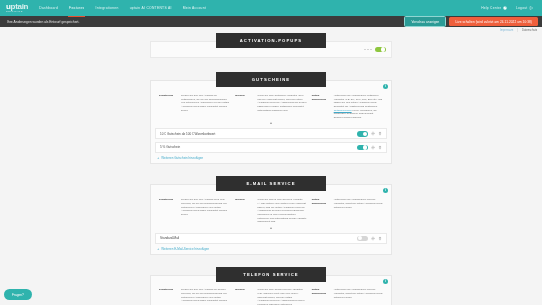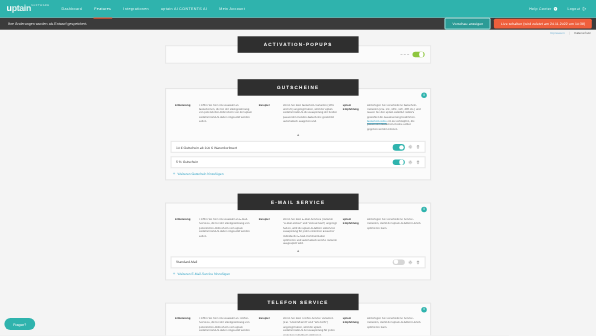--- a/index.html
+++ b/index.html
@@ -10,21 +10,21 @@
     font-family: "Liberation Sans", sans-serif;
   }
   .page { position: relative; width: 542px; height: 305px; background: #f4f4f4; }
 
   
   .topnav {
     height: 16px; background: #2fb3ad;
     display: flex; align-items: center; padding: 0 6px;
     position: relative;
   }
-  .logo { display: flex; flex-direction: row; line-height: 1; margin-right: 10px; }
+  .logo { display: flex; flex-direction: column; line-height: 1; margin-right: 10px; }
   .logo-main { font-size: 8px; font-weight: bold; color: #ffffff; letter-spacing: -0.3px; }
   .logo-main .dim { color: #d9f0ee; }
   .logo-sub { font-size: 2.4px; color: #cfeceb; letter-spacing: 0.4px; }
   .navlinks { display: flex; align-items: center; gap: 9px; }
   .navlink {
     font-size: 3.3px; color: #e6f6f5; letter-spacing: 0.3px;
     padding: 2px 1px; position: relative; white-space: nowrap;
   }
   .navlink.active { color: #ffffff; }
   .navlink.active::after {

